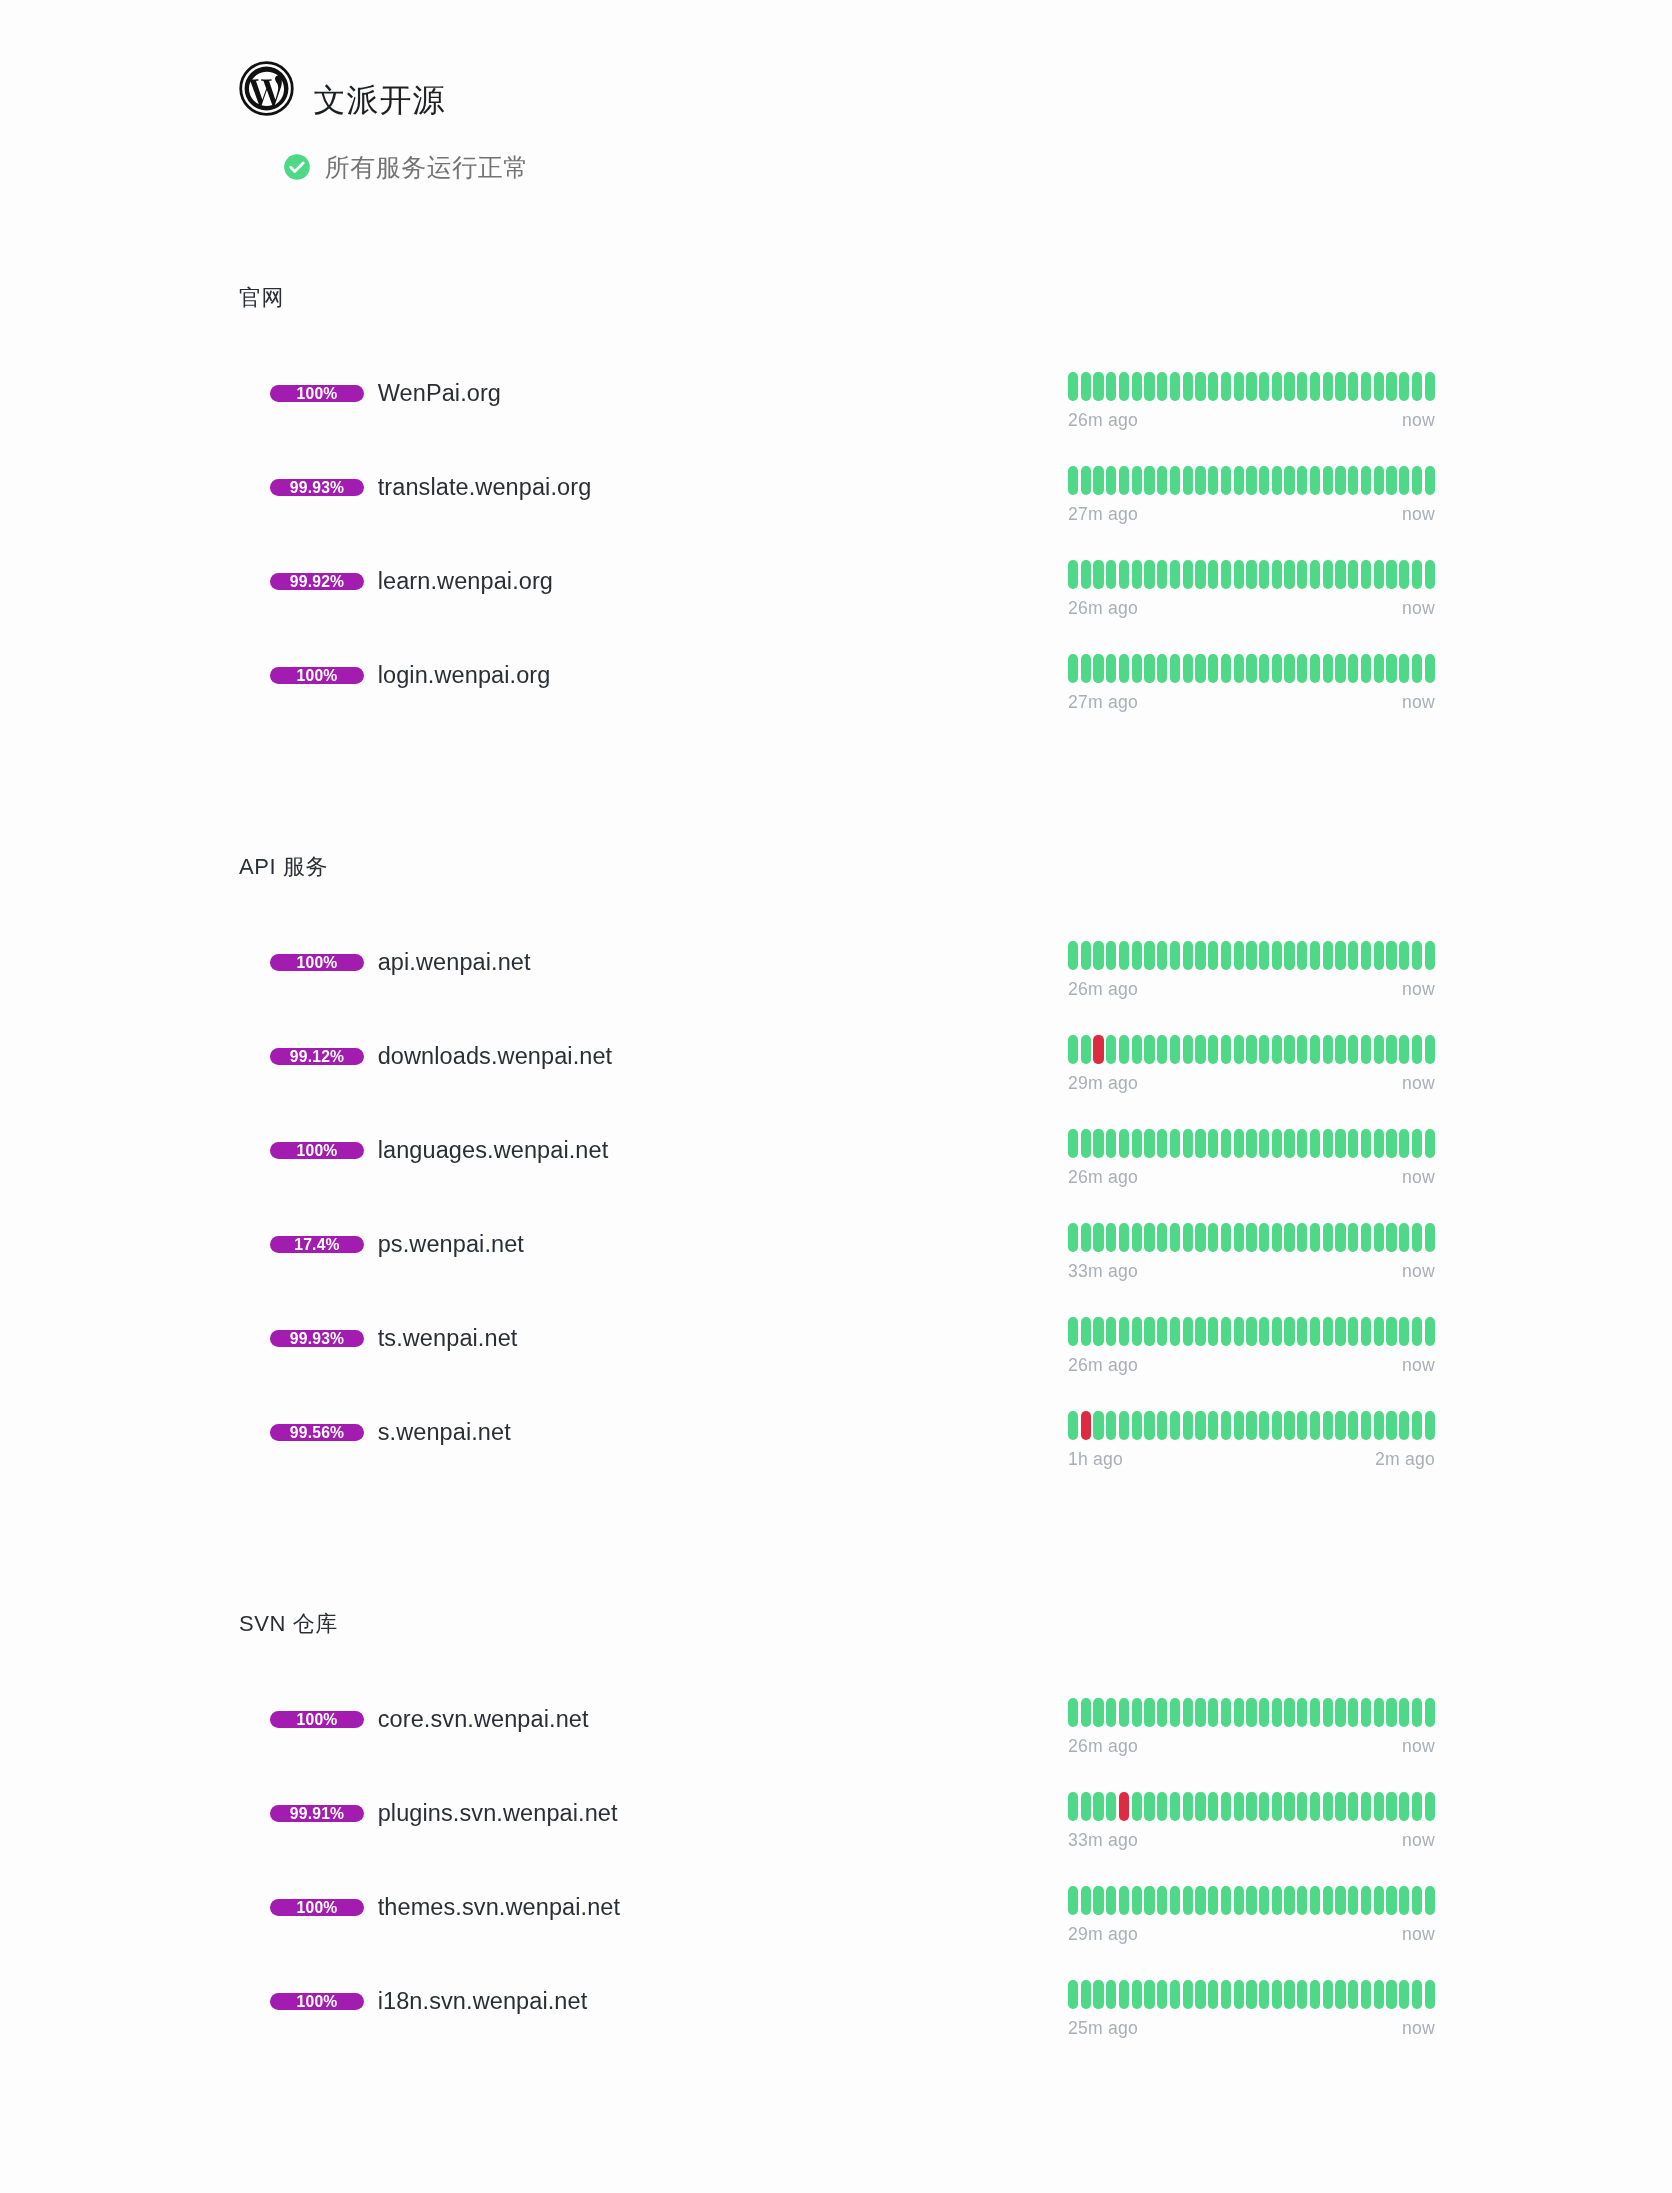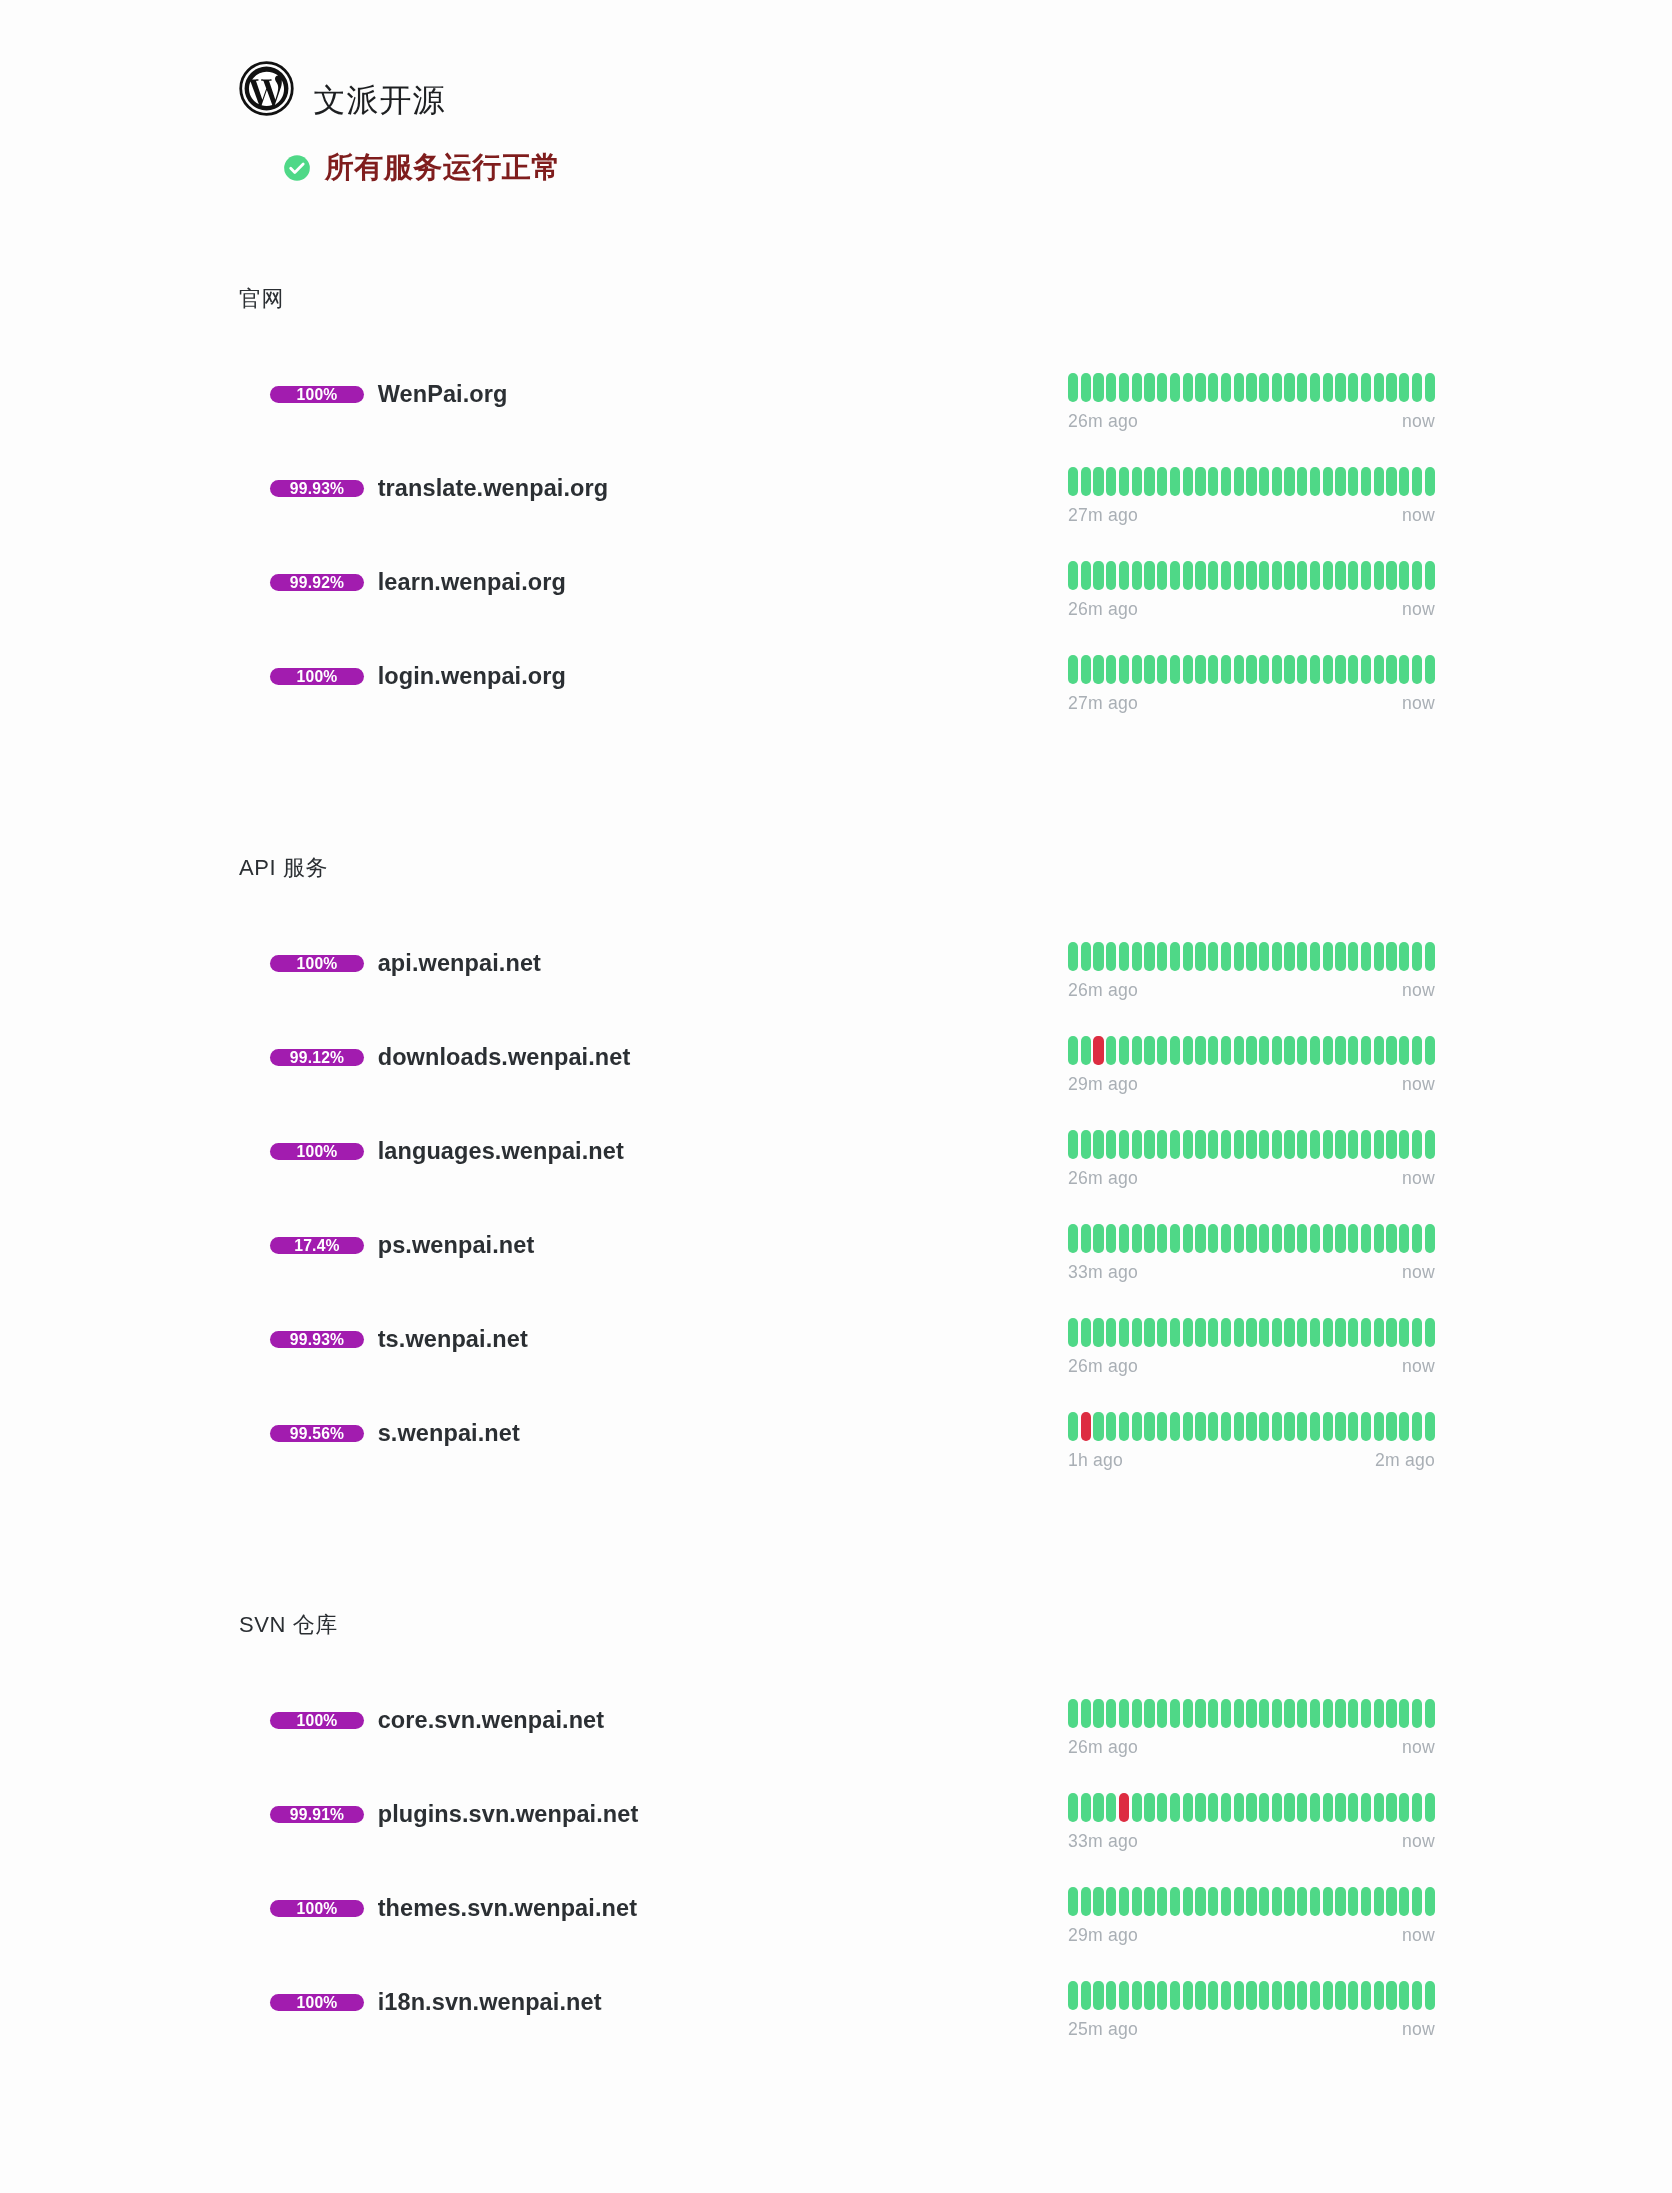--- a/index.html
+++ b/index.html
@@ -49,23 +49,23 @@
     gap: 13.7px;
     padding: 37px 0 0 283px;
   }
   .check-icon {
     width: 28px;
     height: 28px;
     flex: 0 0 28px;
     display: block;
   }
   .overall-text {
-    font-size: 29px;
-    font-weight: 700;
-    color: #7f1d1d;
+    font-size: 25px;
+    font-weight: 400;
+    color: #737373;
     line-height: 1;
     letter-spacing: 0.5px;
   }
 
   
   .sections { padding-top: 102px; }
 
   .section { margin-bottom: 0; }
   .section-title {
     font-size: 22px;
@@ -105,21 +105,21 @@
     align-items: center;
     justify-content: center;
     padding: 0 11.8px;
     letter-spacing: 0.2px;
     line-height: 1;
   }
 
   .svc-name {
     font-size: 23.5px;
     color: #2b2f33;
-    font-weight: 700;
+    font-weight: 400;
     line-height: 1;
     letter-spacing: 0.1px;
     white-space: nowrap;
   }
 
   .row-right {
     position: absolute;
     left: 1068px;
     top: 0;
     width: 367px;

